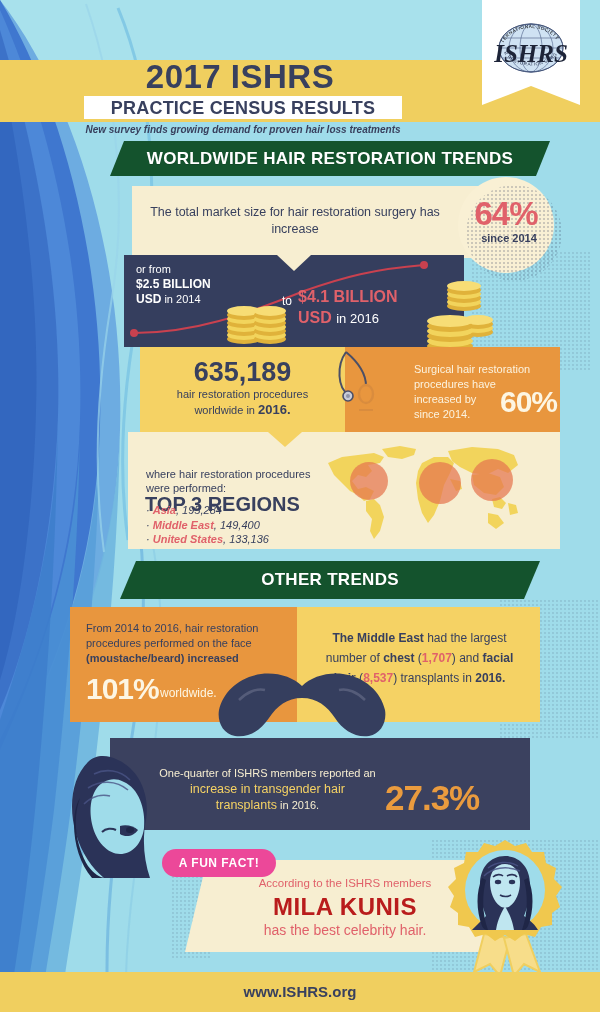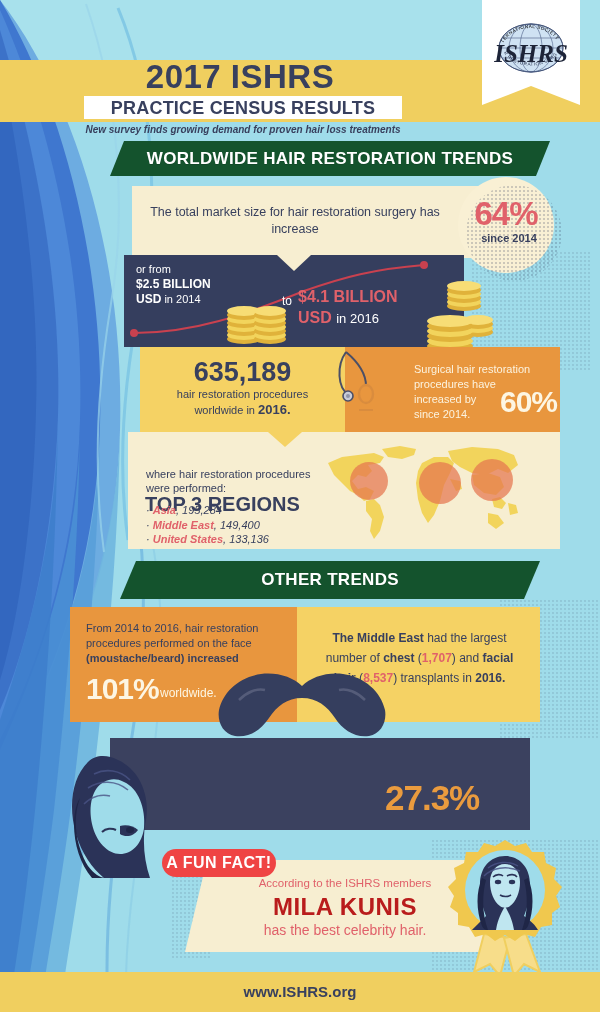--- a/index.html
+++ b/index.html
@@ -106,23 +106,23 @@
   .tg-text{ position:absolute; left:150px; top:765px; width:235px; text-align:center;
     font-size:11px; color:#f7eed1; line-height:16px; }
   .tg-text .hl{ color:#f5d264; font-size:12.5px; }
   .num273{ position:absolute; left:385px; top:778px; width:140px; font-size:35px;
     font-weight:bold; color:#ea9b3e; letter-spacing:-1px; }
   .lady{ position:absolute; left:58px; top:748px; width:110px; height:130px; }
 
   
   .ff-panel{ position:absolute; left:185px; top:860px; width:310px; height:92px; background:#f7eed1;
     clip-path:polygon(22px 0,100% 0,100% 100%,0 100%); }
-  .ff-badge{ position:absolute; left:162px; top:849px; width:114px; height:28px; background:#ef4444;
+  .ff-badge{ position:absolute; left:162px; top:849px; width:114px; height:28px; background:#ec4899;
     border-radius:14px; display:flex; align-items:center; justify-content:center;
-    color:#fff; font-size:16px; font-weight:bold; letter-spacing:.5px; }
+    color:#fff; font-size:12px; font-weight:bold; letter-spacing:.5px; }
   .ff-l1{ position:absolute; left:215px; top:877px; width:260px; text-align:center;
     font-size:11.5px; color:#e0616a; }
   .ff-l2{ position:absolute; left:215px; top:893px; width:260px; text-align:center;
     font-size:24px; font-weight:bold; color:#b91c1c; letter-spacing:.5px; }
   .ff-l3{ position:absolute; left:215px; top:922px; width:260px; text-align:center;
     font-size:14px; color:#e0616a; }
   .rosette{ position:absolute; left:440px; top:838px; width:135px; height:140px; }
 
   
   .footer{ position:absolute; left:0; top:972px; width:600px; height:40px; background:#f0cf5f; }
@@ -370,20 +370,25 @@
     <path d="M46,34 C34,40 30,58 34,76 C38,94 50,106 62,106 C74,106 84,96 86,80
              C88,60 80,40 66,34 C58,30 52,31 46,34 Z" fill="#9fdcea"></path>
     <path d="M22,50 C14,72 18,98 30,118 C36,126 42,130 48,130 L34,130 C22,116 16,96 16,76 C16,66 18,56 22,50 Z" fill="#1f2647"></path>
     <path d="M62,78 C68,76 76,78 80,82 C76,88 68,90 62,86 Z" fill="#2b3358"></path>
     <ellipse cx="72" cy="82" rx="4" ry="3" fill="#1f2647"></ellipse>
     <path d="M44,84 C48,80 54,80 58,82" fill="none" stroke="#2b3358" stroke-width="2"></path>
     <path d="M36,26 C48,20 62,22 72,32" fill="none" stroke="#4a5486" stroke-width="1.6" opacity="0.8"></path>
     <path d="M30,40 C42,32 58,32 70,42" fill="none" stroke="#4a5486" stroke-width="1.6" opacity="0.8"></path>
     <path d="M26,56 C34,48 44,46 52,48" fill="none" stroke="#4a5486" stroke-width="1.6" opacity="0.8"></path>
   </svg>
+  <div class="tg-text">
+    <span>One-quarter of ISHRS members reported an</span><br>
+    <span class="hl">increase in transgender hair</span><br>
+    <span class="hl">transplants</span><span> in 2016.</span>
+  </div>
   <div class="num273">27.3%</div>
 
   <div class="ff-panel"></div>
   <div class="ff-badge">A FUN  FACT!</div>
   <div class="ff-l1">According to the ISHRS members</div>
   <div class="ff-l2">MILA KUNIS</div>
   <div class="ff-l3">has the best celebrity hair.</div>
 
   <svg class="rosette" viewBox="0 0 135 140">
     <path d="M44,96 L34,134 L50,126 L60,138 L70,100 Z" fill="#f7dd8a" stroke="#f0cf5f" stroke-width="2"></path>

